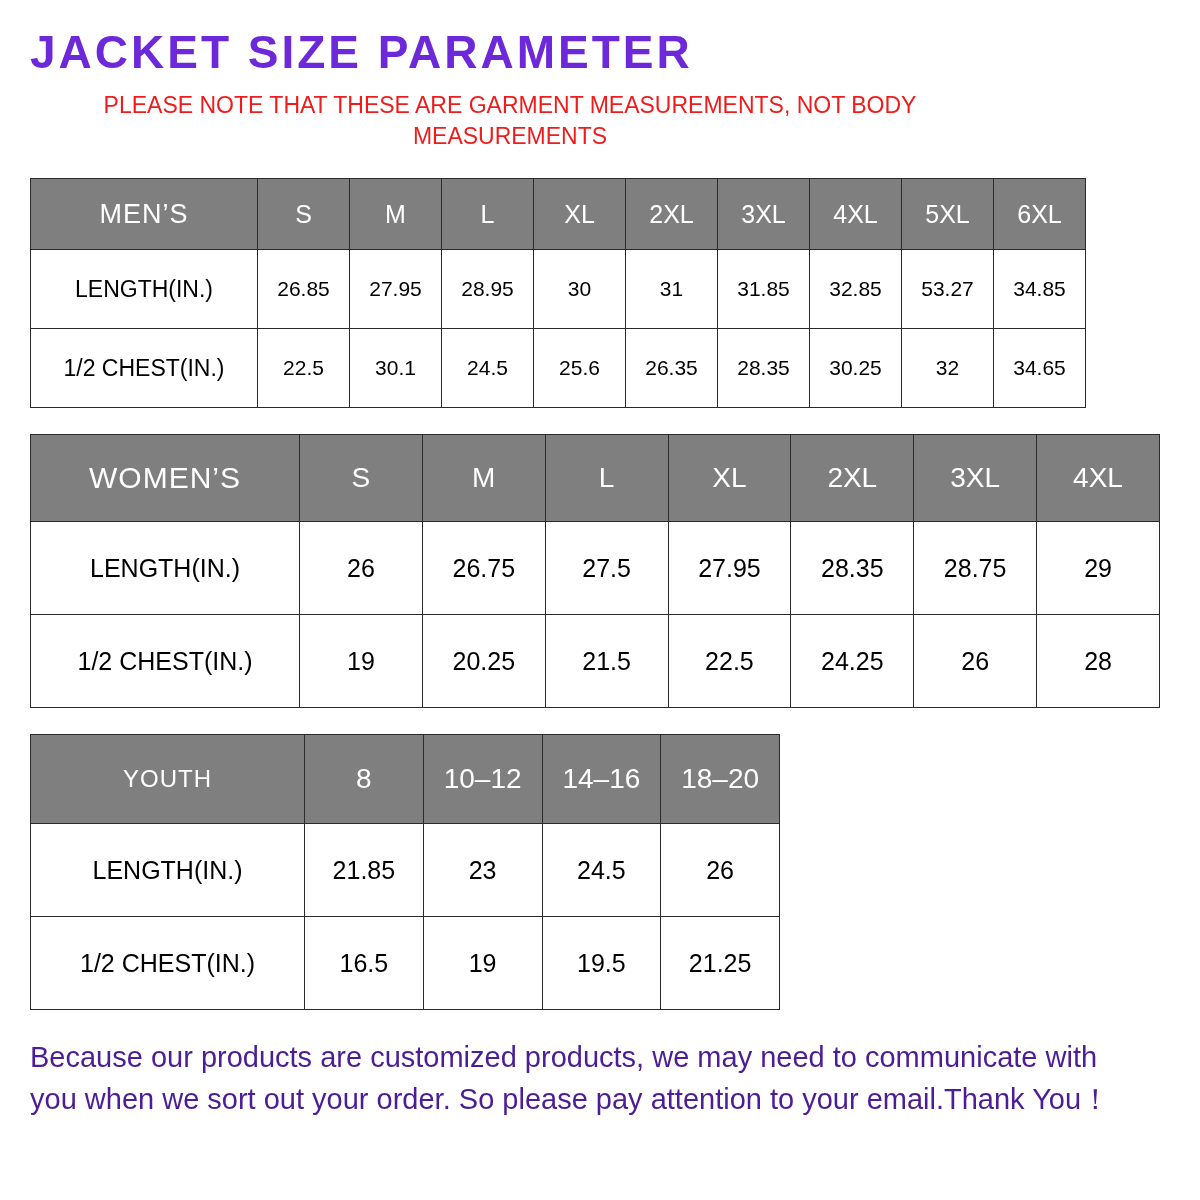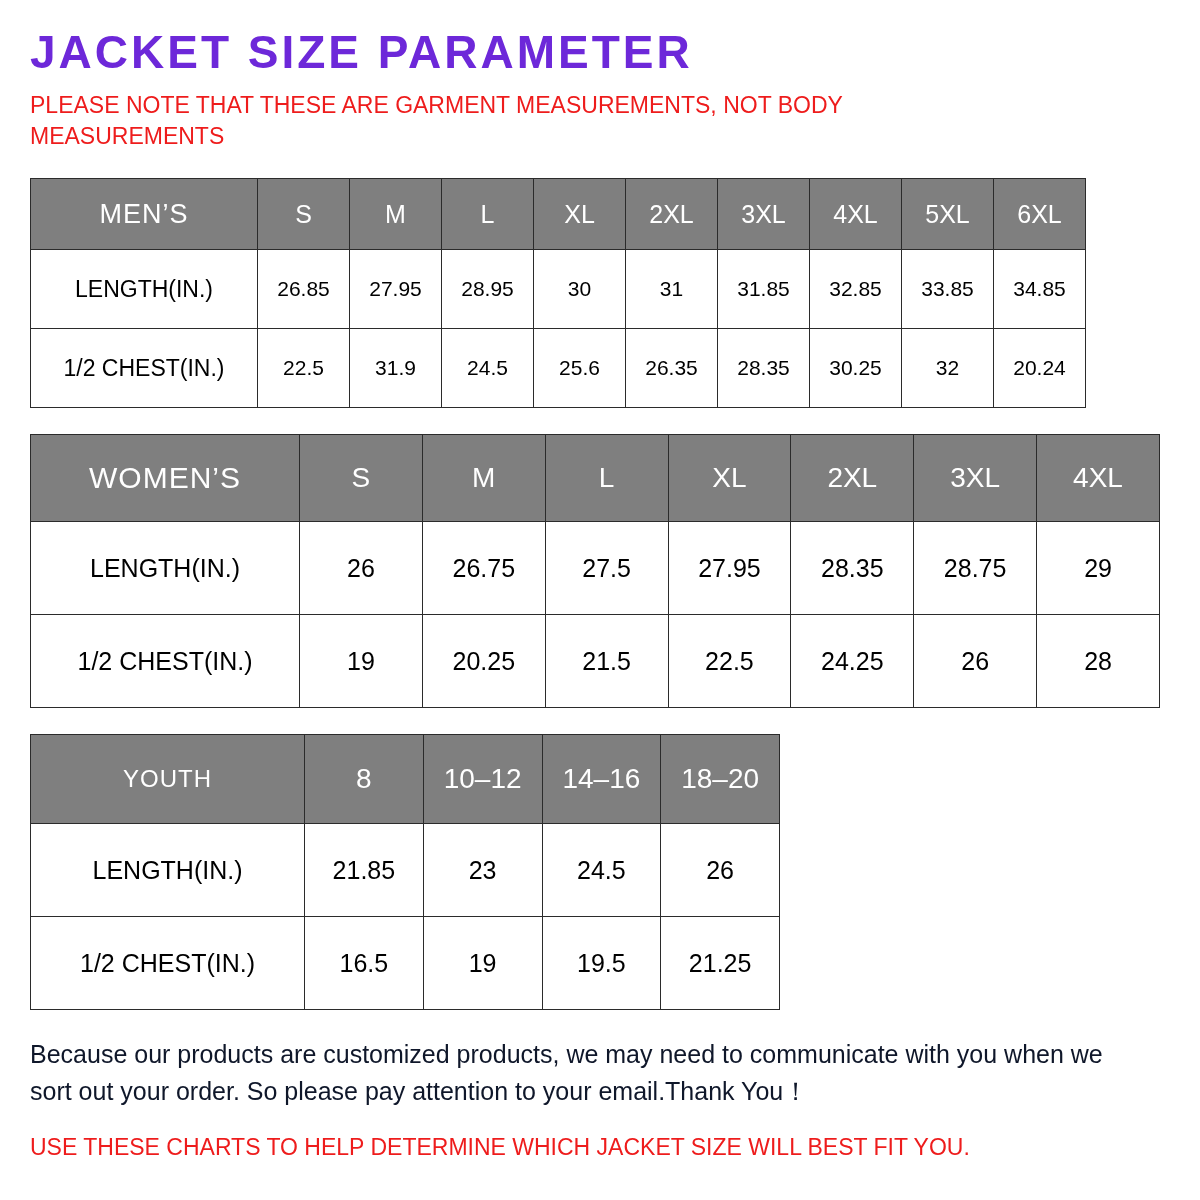--- a/index.html
+++ b/index.html
@@ -28,20 +28,21 @@
     line-height: 1.05;
     margin: 0 0 14px 0;
     color: #6d28d9;
   }
   .note {
     color: #ee1c1c;
     font-size: 23px;
     line-height: 1.35;
     margin: 0 0 26px 0;
     max-width: 960px;
+    text-align: center;
   }
   table.sizetable {
     border-collapse: collapse;
     table-layout: fixed;
     margin-bottom: 26px;
   }
   table.sizetable td {
     border: 1px solid #2b2b2b;
     text-align: center;
     vertical-align: middle;
@@ -79,22 +80,22 @@
 
   
   #youth-table { width: 750px; }
   #youth-table .rowlabel { width: 265px; }
   #youth-table tr.header td { height: 84px; font-size: 28px; }
   #youth-table tr.header td.rowlabel { font-size: 24px; }
   #youth-table td { height: 88px; font-size: 25px; }
   #youth-table td.rowlabel { font-size: 25px; }
 
   .footer-note {
-    color: #0f172a;
-    font-size: 25px;
+    color: #4c1d95;
+    font-size: 29px;
     line-height: 1.45;
     margin: 4px 0 0 0;
     max-width: 1120px;
   }
   .footer-note2 {
     color: #ee1c1c;
     font-size: 23px;
     line-height: 1.4;
     margin: 22px 0 0 0;
     max-width: 1120px;
@@ -125,34 +126,34 @@
       </tr>
       <tr>
         <td class="rowlabel">LENGTH(IN.)</td>
         <td>26.85</td>
         <td>27.95</td>
         <td>28.95</td>
         <td>30</td>
         <td>31</td>
         <td>31.85</td>
         <td>32.85</td>
-        <td>33.85</td>
+        <td>53.27</td>
         <td>34.85</td>
       </tr>
       <tr>
         <td class="rowlabel">1/2 CHEST(IN.)</td>
         <td>22.5</td>
-        <td>31.9</td>
+        <td>30.1</td>
         <td>24.5</td>
         <td>25.6</td>
         <td>26.35</td>
         <td>28.35</td>
         <td>30.25</td>
         <td>32</td>
-        <td>20.24</td>
+        <td>34.65</td>
       </tr>
     </tbody>
   </table>
 
   <table class="sizetable" id="womens-table">
     <tbody>
       <tr class="header">
         <td class="rowlabel">WOMEN’S</td>
         <td>S</td>
         <td>M</td>
@@ -205,15 +206,14 @@
         <td class="rowlabel">1/2 CHEST(IN.)</td>
         <td>16.5</td>
         <td>19</td>
         <td>19.5</td>
         <td>21.25</td>
       </tr>
     </tbody>
   </table>
 
   <p class="footer-note">Because our products are customized products, we may need to communicate with you when we sort out your order. So please pay attention to your email.Thank You！</p>
-  <p class="footer-note2">USE THESE CHARTS TO HELP DETERMINE WHICH JACKET SIZE WILL BEST FIT YOU.</p>
 
 </div>
 
 </body></html>

